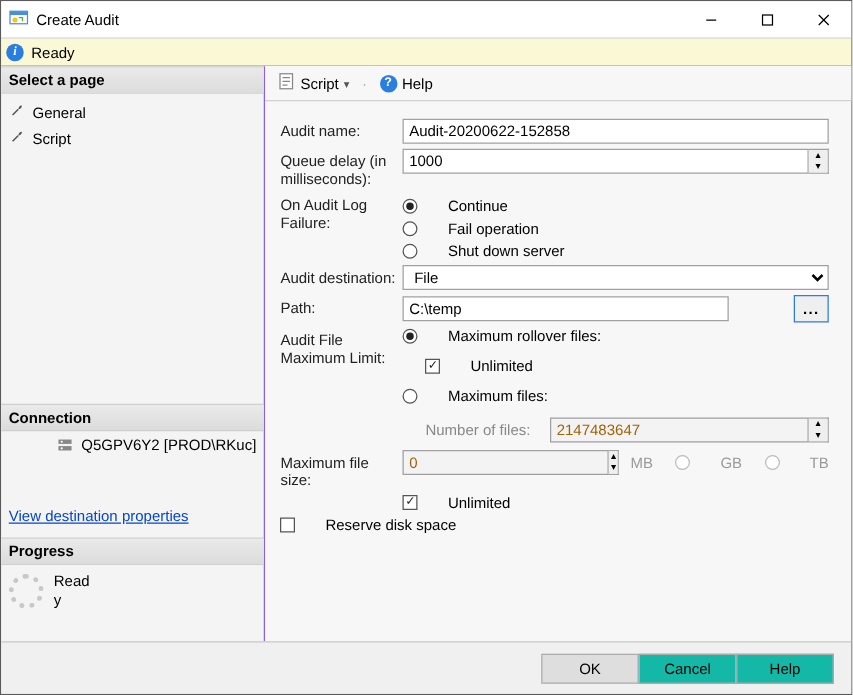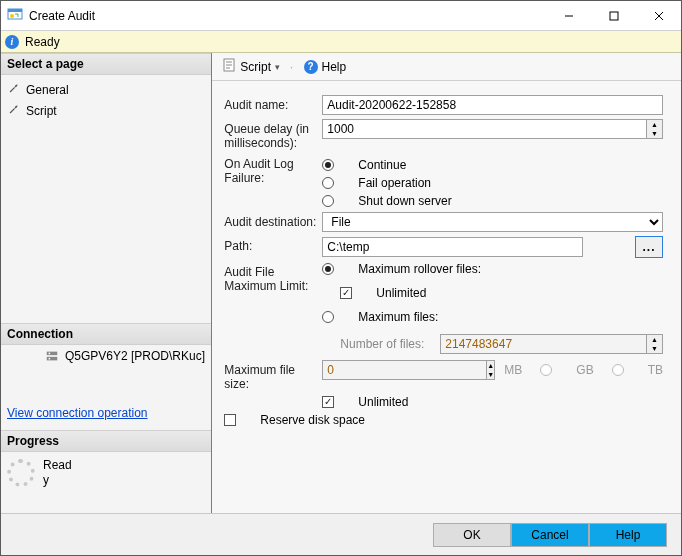--- a/index.html
+++ b/index.html
@@ -47,21 +47,21 @@
   .checkbox { width:12px; height:12px; border:1px solid #555; background:#fff; display:flex; align-items:center; justify-content:center; font-size:10px; line-height:1; }
   .checkbox.checked::after { content:"✓"; color:#222; font-size:10px; }
   .browse-btn { width:28px; height:22px; border:1px solid #2a7de1; background:#efefef; display:flex; align-items:center; justify-content:center; font-weight:bold; letter-spacing:1px; }
   .sub-indent { margin-left:18px; }
   .num-row { display:flex; align-items:center; gap:8px; margin-top:4px; }
   .num-row .num-lbl { width:92px; color:#888; }
   .disabled-text { color:#9a9a9a; }
   .disabled-input { background:#f3f3f3; color:#a16207; }
   .size-units { display:flex; gap:18px; margin-left:10px; }
   .footer { height:42px; border-top:1px solid #c8c8c8; display:flex; align-items:center; justify-content:flex-end; padding:0 14px; background:#f0f0f0; }
-  .footer button { width:78px; height:24px; border:1px solid #adadad; background:#0ea5e9; }
+  .footer button { width:78px; height:24px; border:1px solid #adadad; background:#14b8a6; }
   .footer button.primary { background:#dedede; }
   .app-icon svg { width:16px; height:16px; }
   .script-icon svg { width:14px; height:14px; }
 </style>
 </head>
 <body>
 
 <div class="window">
 
   <div class="titlebar">
@@ -122,21 +122,21 @@
       <div class="conn-block">
         <span class="server-icon"><svg viewBox="0 0 16 16">
               <rect x="2" y="3" width="12" height="4" fill="#888"></rect>
               <rect x="2" y="9" width="12" height="4" fill="#888"></rect>
               <circle cx="5" cy="5" r="1" fill="#fff"></circle>
               <circle cx="5" cy="11" r="1" fill="#fff"></circle>
             </svg></span>
         <span>Q5GPV6Y2 [PROD\RKuc]</span>
       </div>
       <div style="height:30px"></div>
-      <a class="link">View connection operation</a>
+      <a class="link">View destination properties</a>
       <div class="section-head">Progress</div>
       <div class="progress-block">
         <div class="spinner"></div>
         <span style="width:30px; word-break:break-all; line-height:1.2;">Ready</span>
       </div>
       <div style="height:20px"></div>
     </div>
 
     <div class="right-pane">
       <div class="toolbar">

